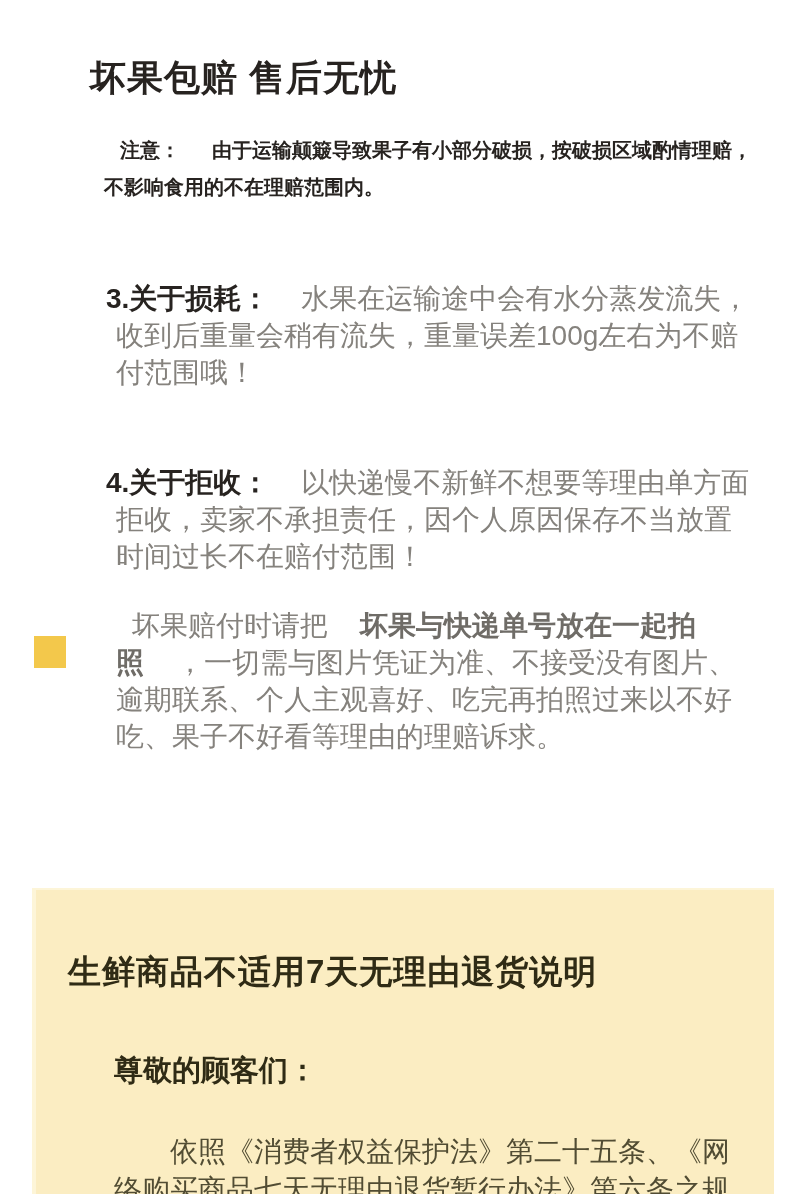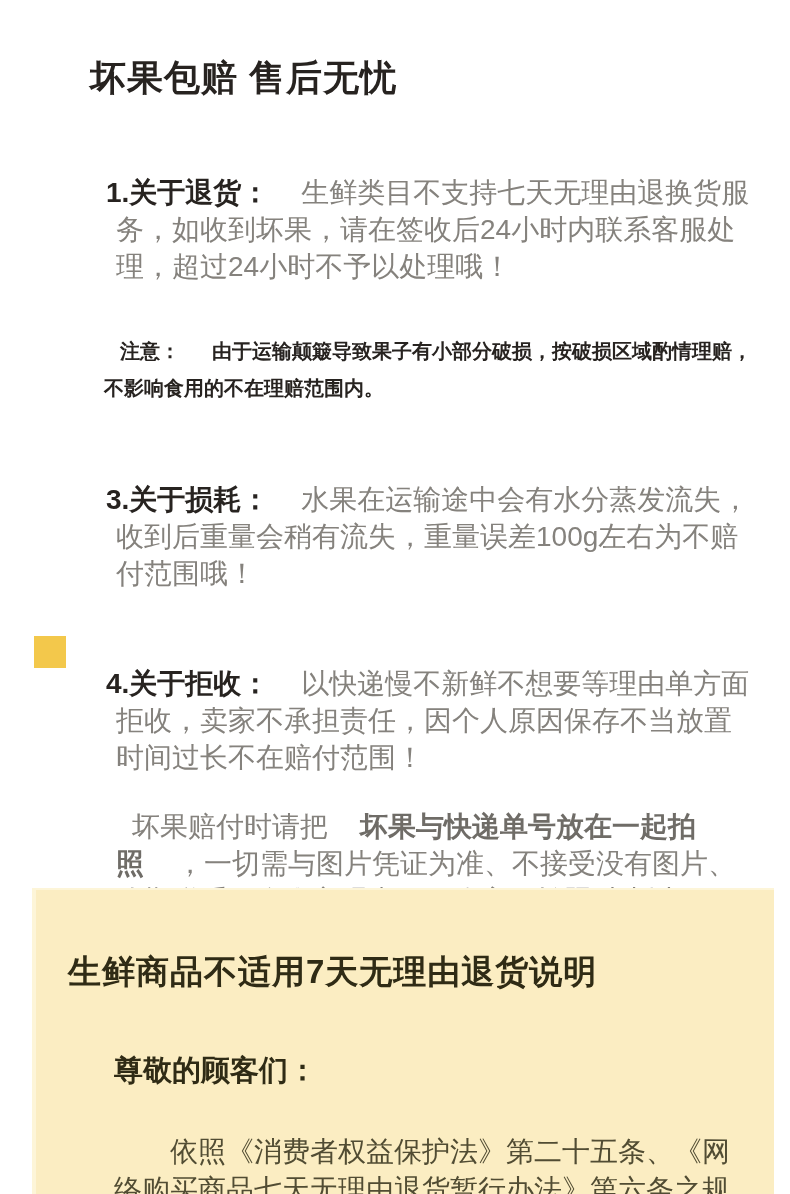--- a/index.html
+++ b/index.html
@@ -97,23 +97,20 @@
 
 <div class="page">
 
   <div class="accent-line-right"></div>
   <div class="accent-tab-left"></div>
 
   <div class="content">
 
     <h1 class="page-title">坏果包赔 售后无忧</h1>
 
-    <div class="policy-item">
-      <p class="first-para"><span class="item-label">1.关于退货：</span><span>生鲜类目不支持七天无理由退换货服务，如收到坏果，请在签收后24小时内联系客服处理，超过24小时不予以处理哦！</span></p>
-    </div>
 
 
     <div class="notice-block">
       <span>注意：</span><span>由于运输颠簸导致果子有小部分破损，按破损区域酌情理赔，不影响食用的不在理赔范围内。</span>
     </div>
 
     <div class="policy-item">
       <p class="first-para"><span class="item-label">3.关于损耗：</span><span>水果在运输途中会有水分蒸发流失，收到后重量会稍有流失，重量误差100g左右为不赔付范围哦！</span></p>
     </div>
 

